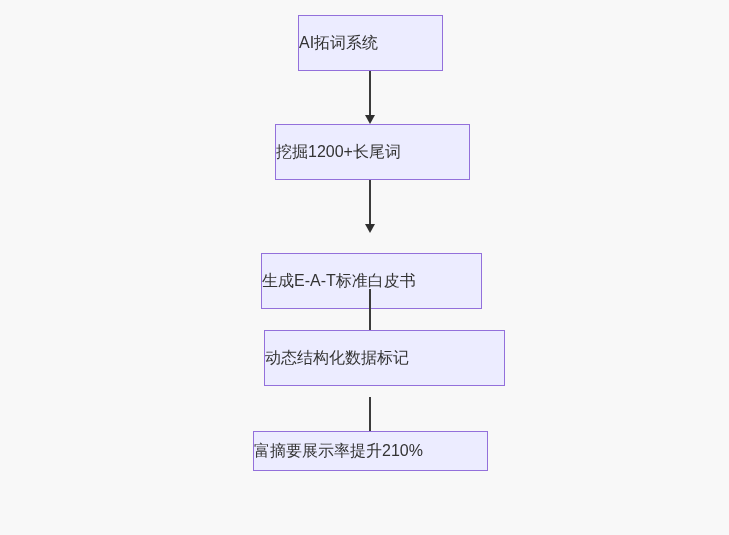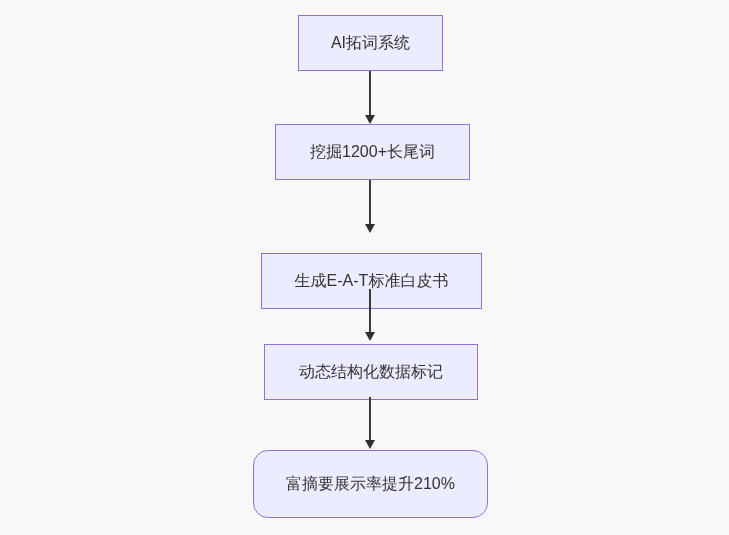--- a/index.html
+++ b/index.html
@@ -17,29 +17,29 @@
   }
   .node {
     position: absolute;
     box-sizing: border-box;
     background: #ececff;
     border: 1px solid #9370db;
     color: #333333;
     font-size: 16px;
     display: flex;
     align-items: center;
-    justify-content: center;
+    justify-content: flex-start;
     text-align: center;
     white-space: nowrap;
   }
   .node-0 { left: 298px; top: 15px;  width: 145px; height: 56px; }
   .node-1 { left: 275px; top: 124px; width: 195px; height: 56px; }
   .node-2 { left: 261px; top: 233px; width: 221px; height: 56px; margin-top: 20px; }
-  .node-3 { left: 264px; top: 344px; width: 214px; height: 56px; }
-  .node-4 { left: 253px; top: 450px; width: 235px; height: 68px; border-radius: 15px; }
+  .node-3 { left: 264px; top: 330px; width: 241px; height: 56px; }
+  .node-4 { left: 253px; top: 431px; width: 235px; height: 40px; }
 
   .edge {
     position: absolute;
     left: 364px;
     width: 12px;
   }
   .edge-0 { top: 71px;  height: 53px; }
   .edge-1 { top: 180px; height: 53px; }
   .edge-2 { top: 289px; height: 52px; }
   .edge-3 { top: 397px; height: 52px; }

